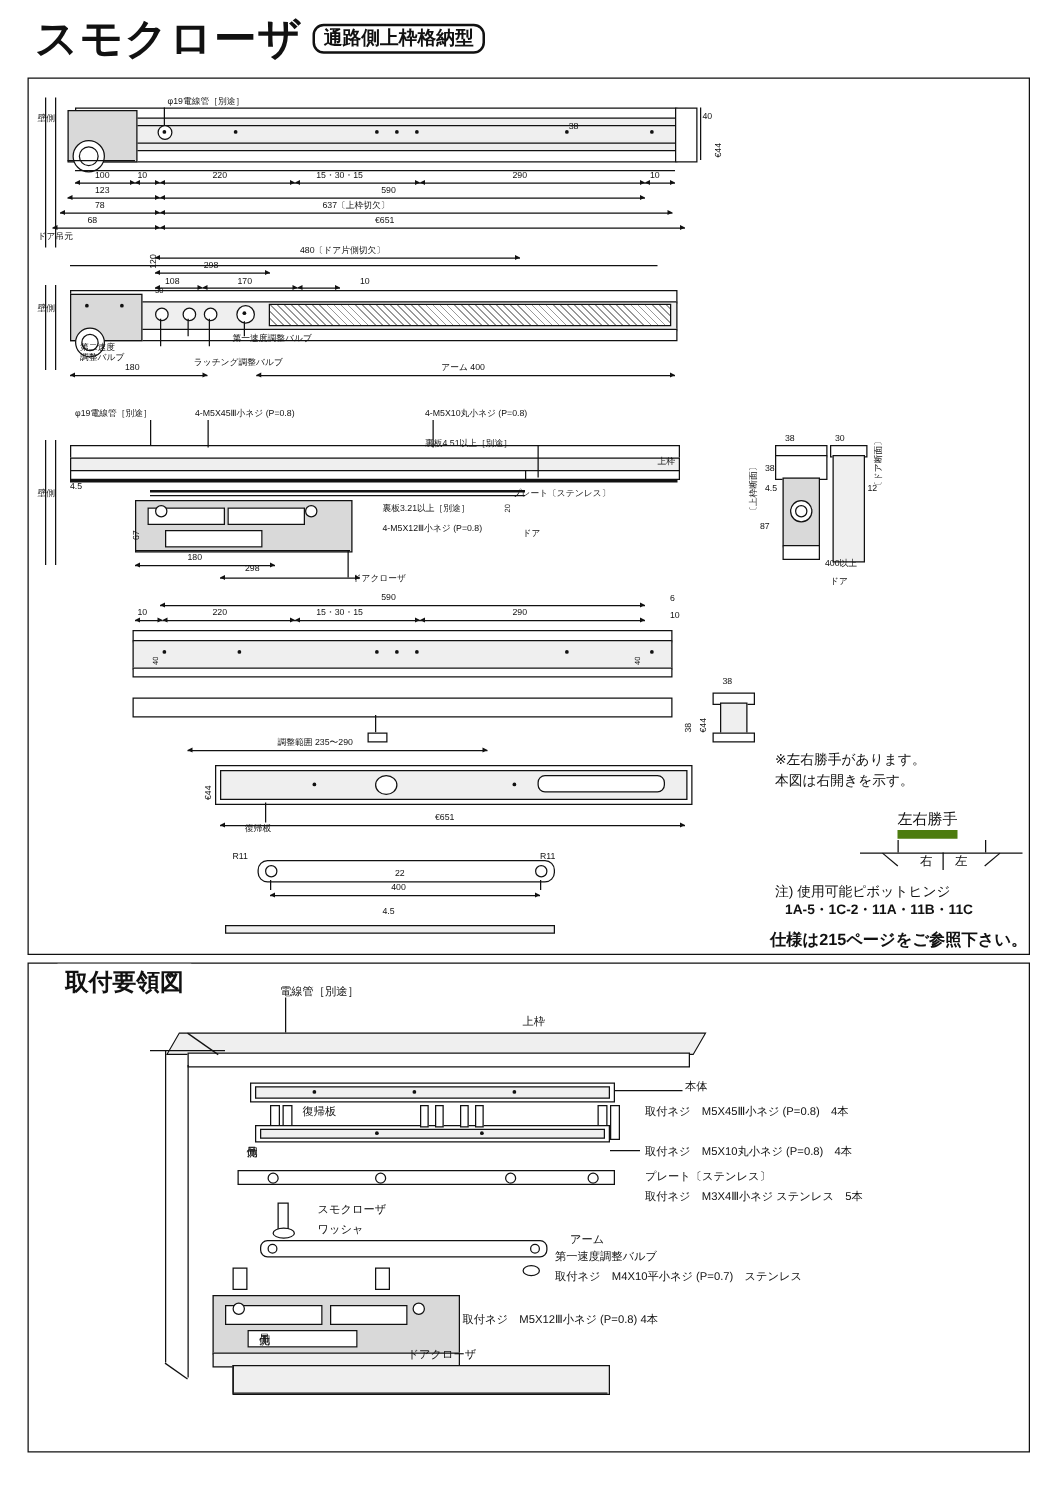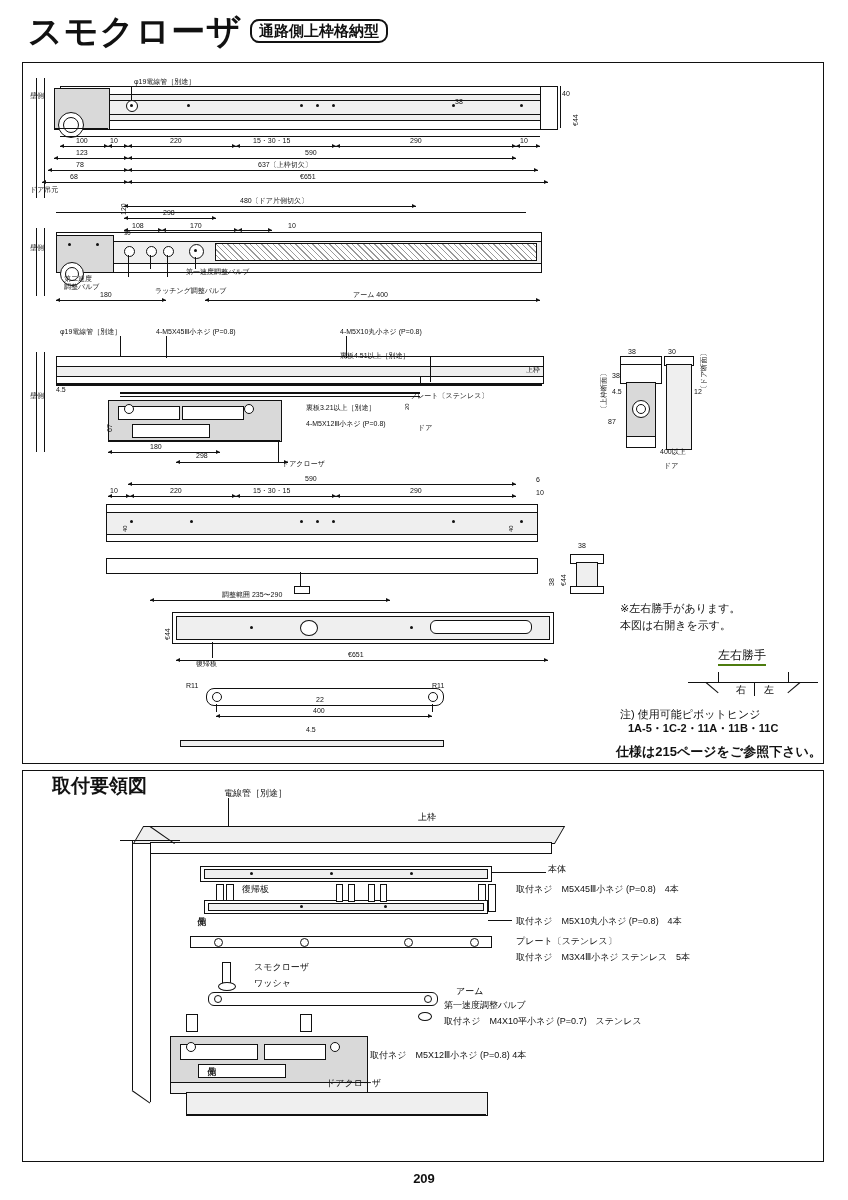--- a/index.html
+++ b/index.html
@@ -55,21 +55,21 @@
   
   .dim{position:absolute;height:1px;background:#111;}
   .dim::before,.dim::after{
     content:"";position:absolute;top:-2px;width:0;height:0;
     border-top:2.5px solid transparent;border-bottom:2.5px solid transparent;
   }
   .dim::before{left:0;border-right:4px solid #111;}
   .dim::after{right:0;border-left:4px solid #111;}
 
   .note-right{position:absolute;font-size:11px;line-height:1.5;}
-  .underline{border-bottom:2px solid #4d7c0f;}
+  .underline{border-bottom:7px solid #4d7c0f;}
 
   .pagenum{position:absolute;left:0;right:0;bottom:14px;text-align:center;font-size:13px;font-weight:bold;}
 </style>
 </head>
 <body>
 
 <div class="page">
 
   <div class="hdr">
     <div class="hdr-title">スモクローザ</div>
@@ -437,14 +437,13 @@
     <div class="t9" style="left:388px;top:1104px;">ドア</div>
 
     <div class="rectg" style="left:186px;top:1092px;width:300px;height:22px;"></div>
     <div class="ln h" style="left:186px;top:1114px;width:300px;"></div>
     <div class="ln v" style="left:186px;top:1092px;height:22px;"></div>
 
     <div class="t9 vert" style="left:196px;top:910px;">吊元側</div>
     <div class="t9 vert" style="left:206px;top:1060px;">吊元側</div>
   </div>
 
-  <div class="pagenum">209</div>
 </div>
 
 </body></html>

